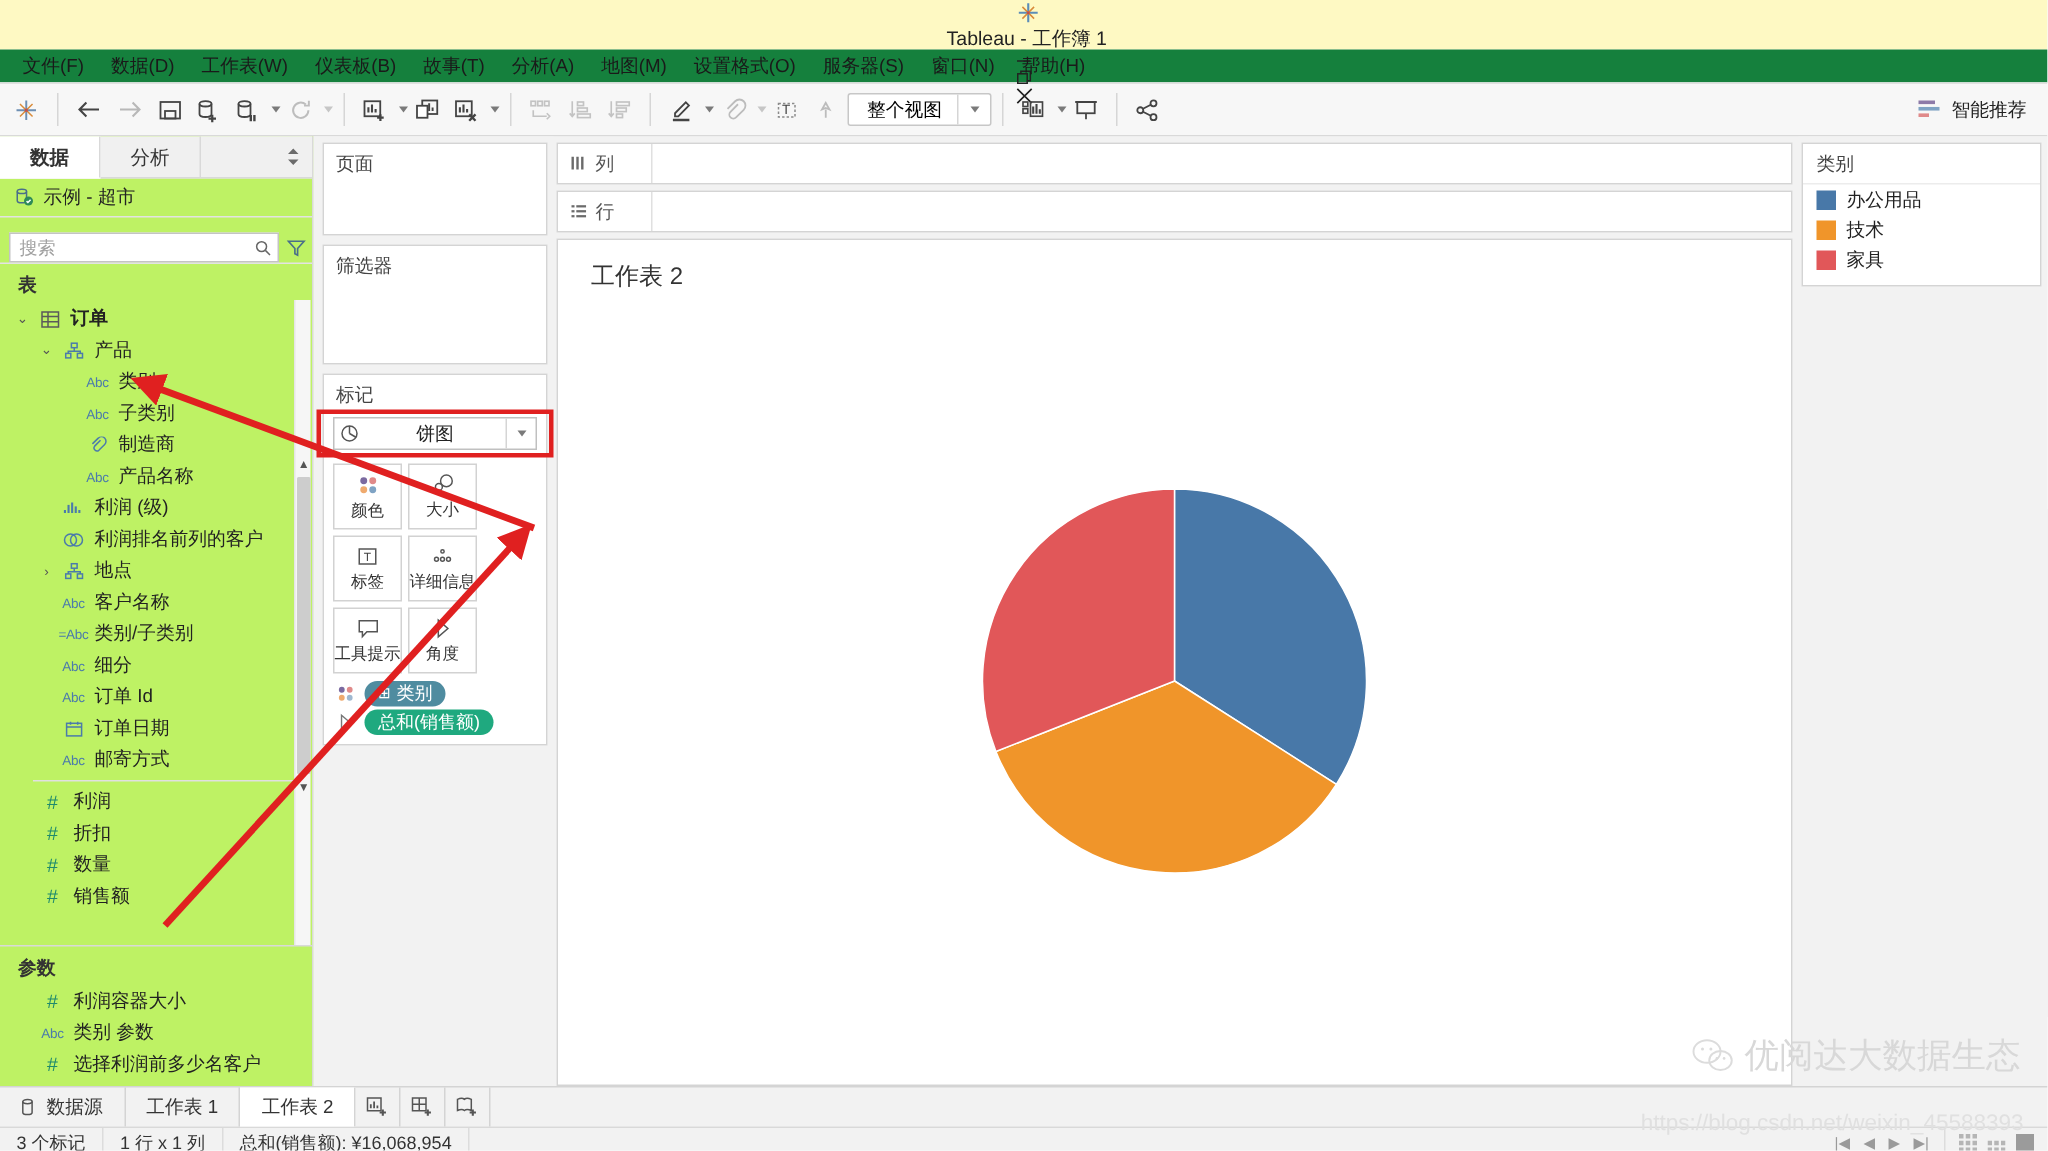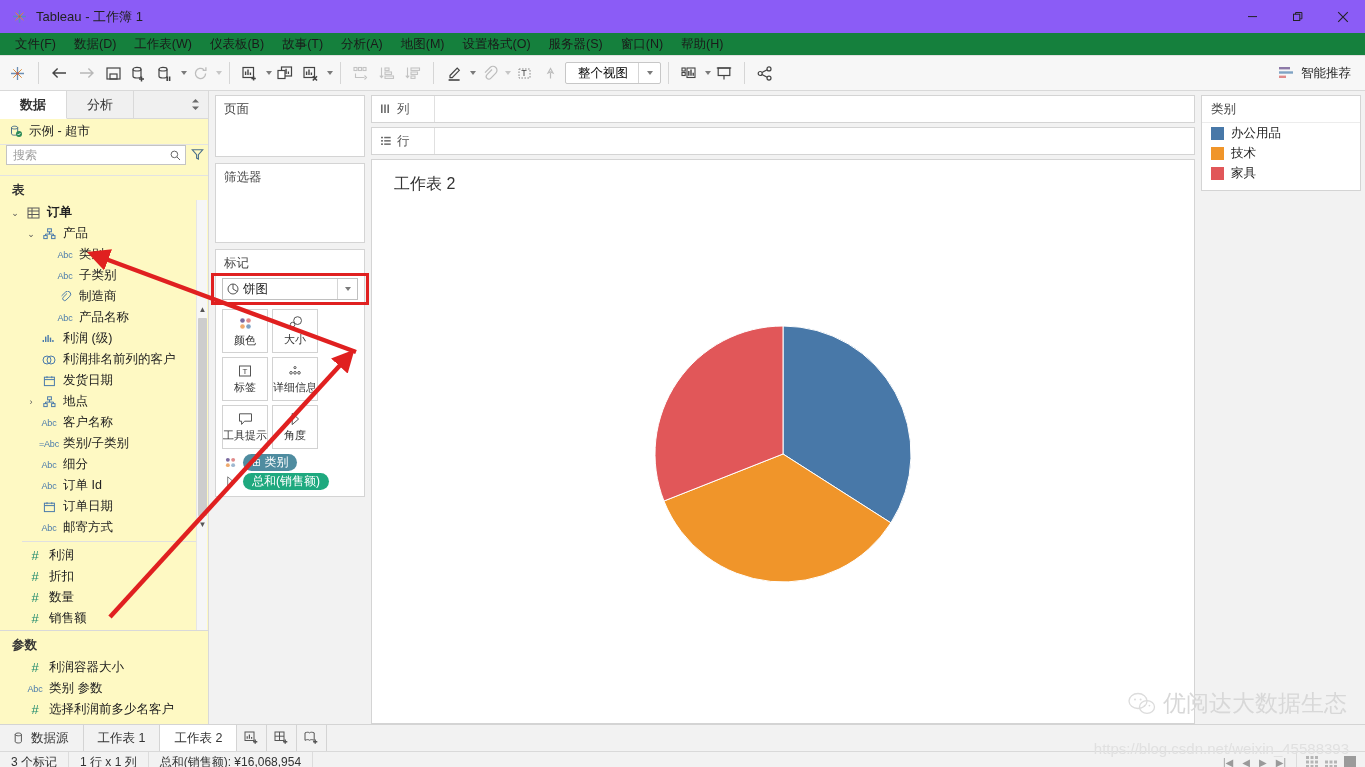--- a/index.html
+++ b/index.html
@@ -4,21 +4,21 @@
 <style>
   * { box-sizing: border-box; }
   html, body { margin:0; padding:0; }
   body {
     width:1365px; height:767px;
     font-family:"Liberation Sans","DejaVu Sans",sans-serif;
     font-size:12px; color:#333; background:#fff;
     overflow:hidden; position:relative;
   }
   
-  .titlebar { height:33px; background:#8b5cf6; display:flex; align-items:center; border-bottom:0; }
+  .titlebar { height:33px; background:#fef9c3; display:flex; align-items:center; border-bottom:0;flex-direction:column; }
   .tb-logo { width:26px; height:26px; margin-left:6px; display:flex; align-items:center; justify-content:center; }
   .tb-title { font-size:13px; color:#222; margin-left:4px; }
   .tb-spacer { flex:1; }
   .winbtn { width:45px; height:33px; display:flex; align-items:center; justify-content:center; font-size:14px; color:#222; }
 
   
   .menubar { height:22px; display:flex; align-items:center; padding-left:6px; background:#15803d; font-size:12.5px; color:#1a1a1a; }
   .menubar .mi { padding:2px 9px; white-space:nowrap; }
 
   
@@ -29,27 +29,27 @@
   .caret { width:0;height:0;border-left:3.5px solid transparent;border-right:3.5px solid transparent;border-top:4px solid #7a7a7a; margin-left:3px;}
   .fitbox { height:22px; border:1px solid #c7c7c7; background:#fff; display:flex; align-items:center; border-radius:2px; margin-left:2px;}
   .fitbox .lbl { padding:0 10px 0 12px; font-size:12.5px; color:#000000;}
   .fitbox .dd { width:22px; height:20px; border-left:1px solid #d5d5d5; display:flex; align-items:center; justify-content:center;}
   .smart { display:flex; align-items:center; gap:6px; padding:0 10px; font-size:12.5px; color:#222;}
 
   
   .main { display:flex; height:633px; background:#f2f2f2; }
 
   
-  .leftpane { width:209px; background:#fef9c3; border-right:1px solid #d9d9d9; display:flex; flex-direction:column; }
+  .leftpane { width:209px; background:#bef264; border-right:1px solid #d9d9d9; display:flex; flex-direction:column; }
   .dptabs { display:flex; height:28px; border-bottom:1px solid #d9d9d9; background:#f0f0f0; align-items:stretch; }
   .dptab { flex:0 0 auto; padding:0 20px; display:flex; align-items:center; font-size:13px; color:#333; border-right:1px solid #d9d9d9;}
   .dptab.active { background:#fff; font-weight:bold; border-bottom:1px solid #fff; margin-bottom:-1px;}
   .dptab.sortbtn { flex:1; justify-content:flex-end; padding-right:8px; border-right:none; background:#f0f0f0;}
   .dsrow { height:26px; display:flex; align-items:center; gap:6px; padding-left:10px; font-size:12.5px; color:#222; border-bottom:1px solid #e3e3e3;}
-  .searchrow { height:31px; display:flex; align-items:flex-start; padding:0 6px; gap:5px; border-bottom:1px solid #e3e3e3;}
+  .searchrow { height:31px; display:flex; align-items:flex-end; padding:0 6px; gap:5px; border-bottom:1px solid #e3e3e3;}
   .searchbox { flex:1; height:20px; border:1px solid #c4c4c4; background:#fff; display:flex; align-items:center; padding:0 4px;}
   .searchbox input { border:0; outline:0; flex:1; font-size:12px; color:#333; font-family:inherit; background:transparent;}
   .searchbox input::placeholder { color:#a0a0a0; }
   .ibtn { width:19px; height:19px; display:flex; align-items:center; justify-content:center;}
   .treewrap { flex:1; overflow:hidden; position:relative; }
   .sectionlbl { font-size:12.5px; font-weight:bold; color:#333; padding:6px 0 3px 12px;}
   .trow { height:21px; display:flex; align-items:center; font-size:12.5px; color:#222; white-space:nowrap; }
   .trow .tw { width:14px; display:flex; align-items:center; justify-content:center; color:#555; font-size:9px;}
   .trow .ic { width:22px; display:flex; align-items:center; justify-content:center; color:#3c7fb1; font-size:9px; }
   .trow .nm { padding-left:3px; }
@@ -64,21 +64,21 @@
 
   
   .cards { width:160px; background:#f2f2f2; padding:4px 4px 0 6px; display:flex; flex-direction:column; gap:6px;}
   .card { background:#fff; border:1px solid #d4d4d4; }
   .card .chd { font-size:12.5px; color:#444; padding:5px 0 4px 8px; }
   .card.pages { height:62px; }
   .card.filters { height:80px; }
   .card.marks { flex:0 0 auto; padding-bottom:6px;}
   .marktype { margin:2px 6px 0 6px; height:22px; border:1px solid #c0c0c0; background:#fff; display:flex; align-items:center; position:relative;}
   .marktype .mt-ic { width:20px; display:flex; align-items:center; justify-content:center;}
-  .marktype .mt-lbl { flex:1; font-size:12.5px; color:#222;}
+  .marktype .mt-lbl { flex:1; font-size:12.5px; color:#222;text-align:center;}
   .marktype .mt-dd { width:20px; height:20px; border-left:1px solid #d5d5d5; display:flex;align-items:center;justify-content:center;}
   .redbox { position:absolute; left:-5px; top:-5px; right:-5px; bottom:-5px; border:3px solid #e02020; pointer-events:none;}
   .mgrid { display:flex; flex-wrap:wrap; gap:4px; padding:9px 6px 3px 6px;}
   .mbtn { width:46px; height:44px; border:1px solid #d2d2d2; background:#fff; display:flex; flex-direction:column; align-items:center; justify-content:center; gap:1px;}
   .mbtn .mlbl { font-size:11px; color:#333; }
   .pillrow { display:flex; align-items:center; gap:5px; padding:2px 6px 0 7px;}
   .pill { height:17px; border-radius:9px; display:flex; align-items:center; gap:4px; padding:0 9px; font-size:12px; color:#fff; white-space:nowrap;}
   .pill.dim { background:#4f8ca0; }
   .pill.meas { background:#1fa97f; }
   .pill .pic { font-size:10px; }
@@ -446,30 +446,20 @@
             <span class="tw"></span>
             <span class="ic">
               <svg width="14" height="12" viewBox="0 0 14 12" fill="none" stroke="#4b7bab" stroke-width="1">
                 <circle cx="5" cy="6" r="4"></circle>
                 <circle cx="9" cy="6" r="4"></circle>
               </svg>
             </span>
             <span class="nm">利润排名前列的客户</span>
           </div>
           <div class="trow" style="padding-left: 24px;">
-            <span class="tw"></span>
-            <span class="ic">
-              <svg width="13" height="12" viewBox="0 0 13 12" fill="none" stroke="#4b7bab" stroke-width="1">
-                <rect x="1.4" y="2.2" width="10" height="8.4"></rect>
-                <path d="M1.4 4.6h10M4 1.2v2M8.8 1.2v2"></path>
-              </svg>
-            </span>
-            <span class="nm">发货日期</span>
-          </div>
-          <div class="trow" style="padding-left: 24px;">
             <span class="tw">›</span>
             <span class="ic">
               <svg width="13" height="12" viewBox="0 0 13 12" fill="none" stroke="#4b7bab" stroke-width="1">
                 <rect x="4.6" y="0.8" width="3.8" height="3"></rect>
                 <rect x="0.8" y="7.6" width="3.4" height="3"></rect>
                 <rect x="8.6" y="7.6" width="3.4" height="3"></rect>
                 <path d="M6.5 3.8v2.3M2.5 7.6V6.1h8V7.6"></path>
               </svg>
             </span>
             <span class="nm">地点</span>

